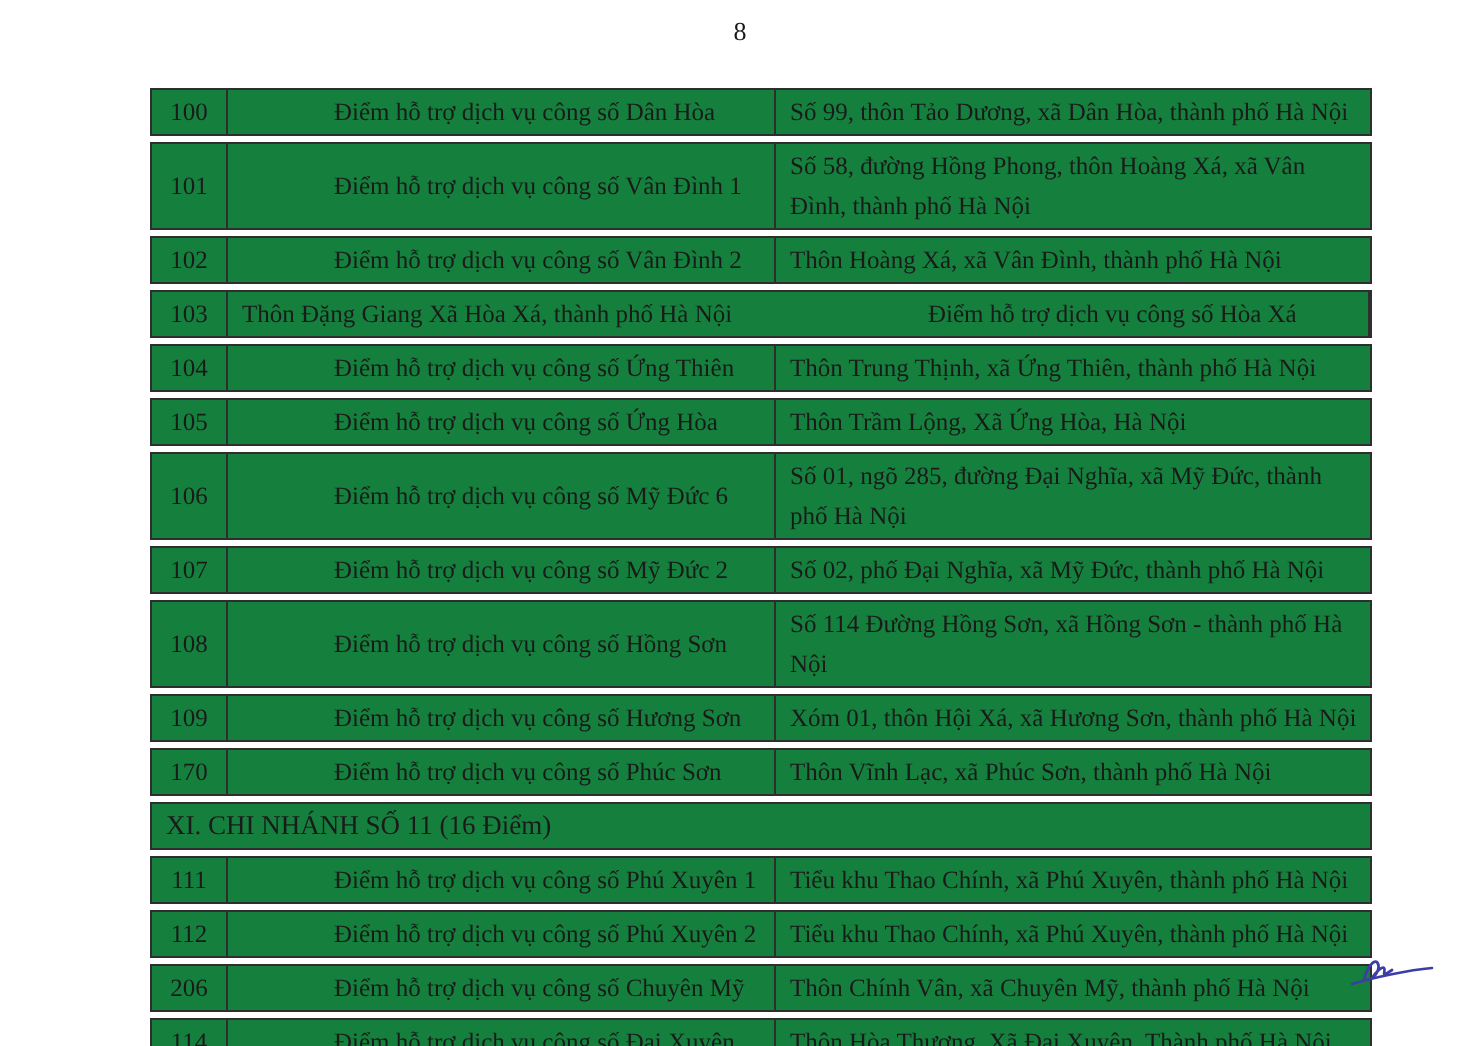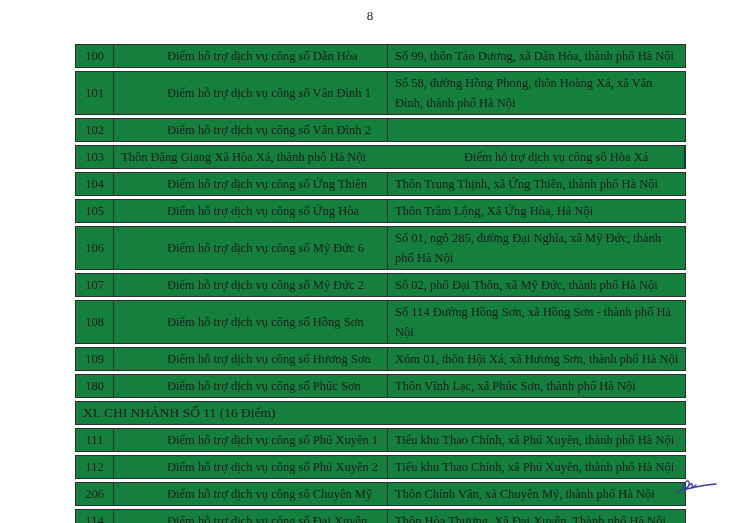--- a/index.html
+++ b/index.html
@@ -90,20 +90,21 @@
       <div class="cell cell-addr">Số 99, thôn Tảo Dương, xã Dân Hòa, thành phố Hà Nội</div>
     </div>
     <div class="t-row">
       <div class="cell cell-no">101</div>
       <div class="cell cell-name">Điểm hỗ trợ dịch vụ công số Vân Đình 1</div>
       <div class="cell cell-addr">Số 58, đường Hồng Phong, thôn Hoàng Xá, xã Vân Đình, thành phố Hà Nội</div>
     </div>
     <div class="t-row">
       <div class="cell cell-no">102</div>
       <div class="cell cell-name">Điểm hỗ trợ dịch vụ công số Vân Đình 2</div>
+      <div class="cell cell-addr">Thôn Hoàng Xá, xã Vân Đình, thành phố Hà Nội</div>
     </div>
     <div class="t-row">
       <div class="cell cell-no">103</div>
       <div class="cell cell-addr">Thôn Đặng Giang Xã Hòa Xá, thành phố Hà Nội</div>
       <div class="cell cell-name">Điểm hỗ trợ dịch vụ công số Hòa Xá</div>
     </div>
     <div class="t-row">
       <div class="cell cell-no">104</div>
       <div class="cell cell-name">Điểm hỗ trợ dịch vụ công số Ứng Thiên</div>
       <div class="cell cell-addr">Thôn Trung Thịnh, xã Ứng Thiên, thành phố Hà Nội</div>
@@ -114,34 +115,34 @@
       <div class="cell cell-addr">Thôn Trầm Lộng, Xã Ứng Hòa, Hà Nội</div>
     </div>
     <div class="t-row">
       <div class="cell cell-no">106</div>
       <div class="cell cell-name">Điểm hỗ trợ dịch vụ công số Mỹ Đức 6</div>
       <div class="cell cell-addr">Số 01, ngõ 285, đường Đại Nghĩa, xã Mỹ Đức, thành phố Hà Nội</div>
     </div>
     <div class="t-row">
       <div class="cell cell-no">107</div>
       <div class="cell cell-name">Điểm hỗ trợ dịch vụ công số Mỹ Đức 2</div>
-      <div class="cell cell-addr">Số 02, phố Đại Thôn, xã Mỹ Đức, thành phố Hà Nội</div>
+      <div class="cell cell-addr">Số 02, phố Đại Nghĩa, xã Mỹ Đức, thành phố Hà Nội</div>
     </div>
     <div class="t-row">
       <div class="cell cell-no">108</div>
       <div class="cell cell-name">Điểm hỗ trợ dịch vụ công số Hồng Sơn</div>
       <div class="cell cell-addr">Số 114 Đường Hồng Sơn, xã Hồng Sơn - thành phố Hà Nội</div>
     </div>
     <div class="t-row">
       <div class="cell cell-no">109</div>
       <div class="cell cell-name">Điểm hỗ trợ dịch vụ công số Hương Sơn</div>
       <div class="cell cell-addr">Xóm 01, thôn Hội Xá, xã Hương Sơn, thành phố Hà Nội</div>
     </div>
     <div class="t-row">
-      <div class="cell cell-no">180</div>
+      <div class="cell cell-no">170</div>
       <div class="cell cell-name">Điểm hỗ trợ dịch vụ công số Phúc Sơn</div>
       <div class="cell cell-addr">Thôn Vĩnh Lạc, xã Phúc Sơn, thành phố Hà Nội</div>
     </div>
     <div class="t-row section">XI. CHI NHÁNH SỐ 11 (16 Điểm)</div>
     <div class="t-row">
       <div class="cell cell-no">111</div>
       <div class="cell cell-name">Điểm hỗ trợ dịch vụ công số Phú Xuyên 1</div>
       <div class="cell cell-addr">Tiểu khu Thao Chính, xã Phú Xuyên, thành phố Hà Nội</div>
     </div>
     <div class="t-row">

